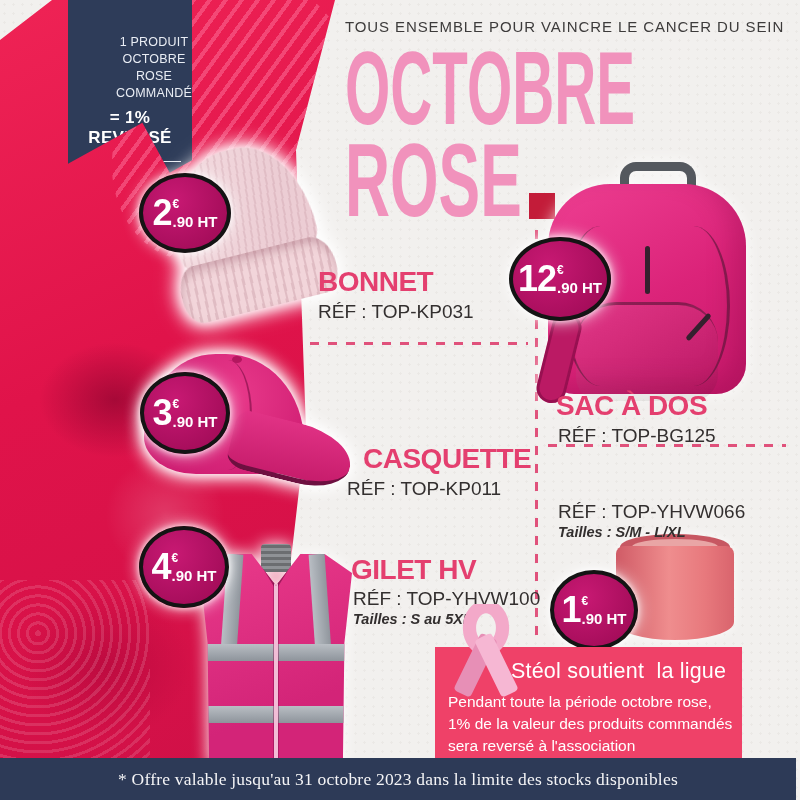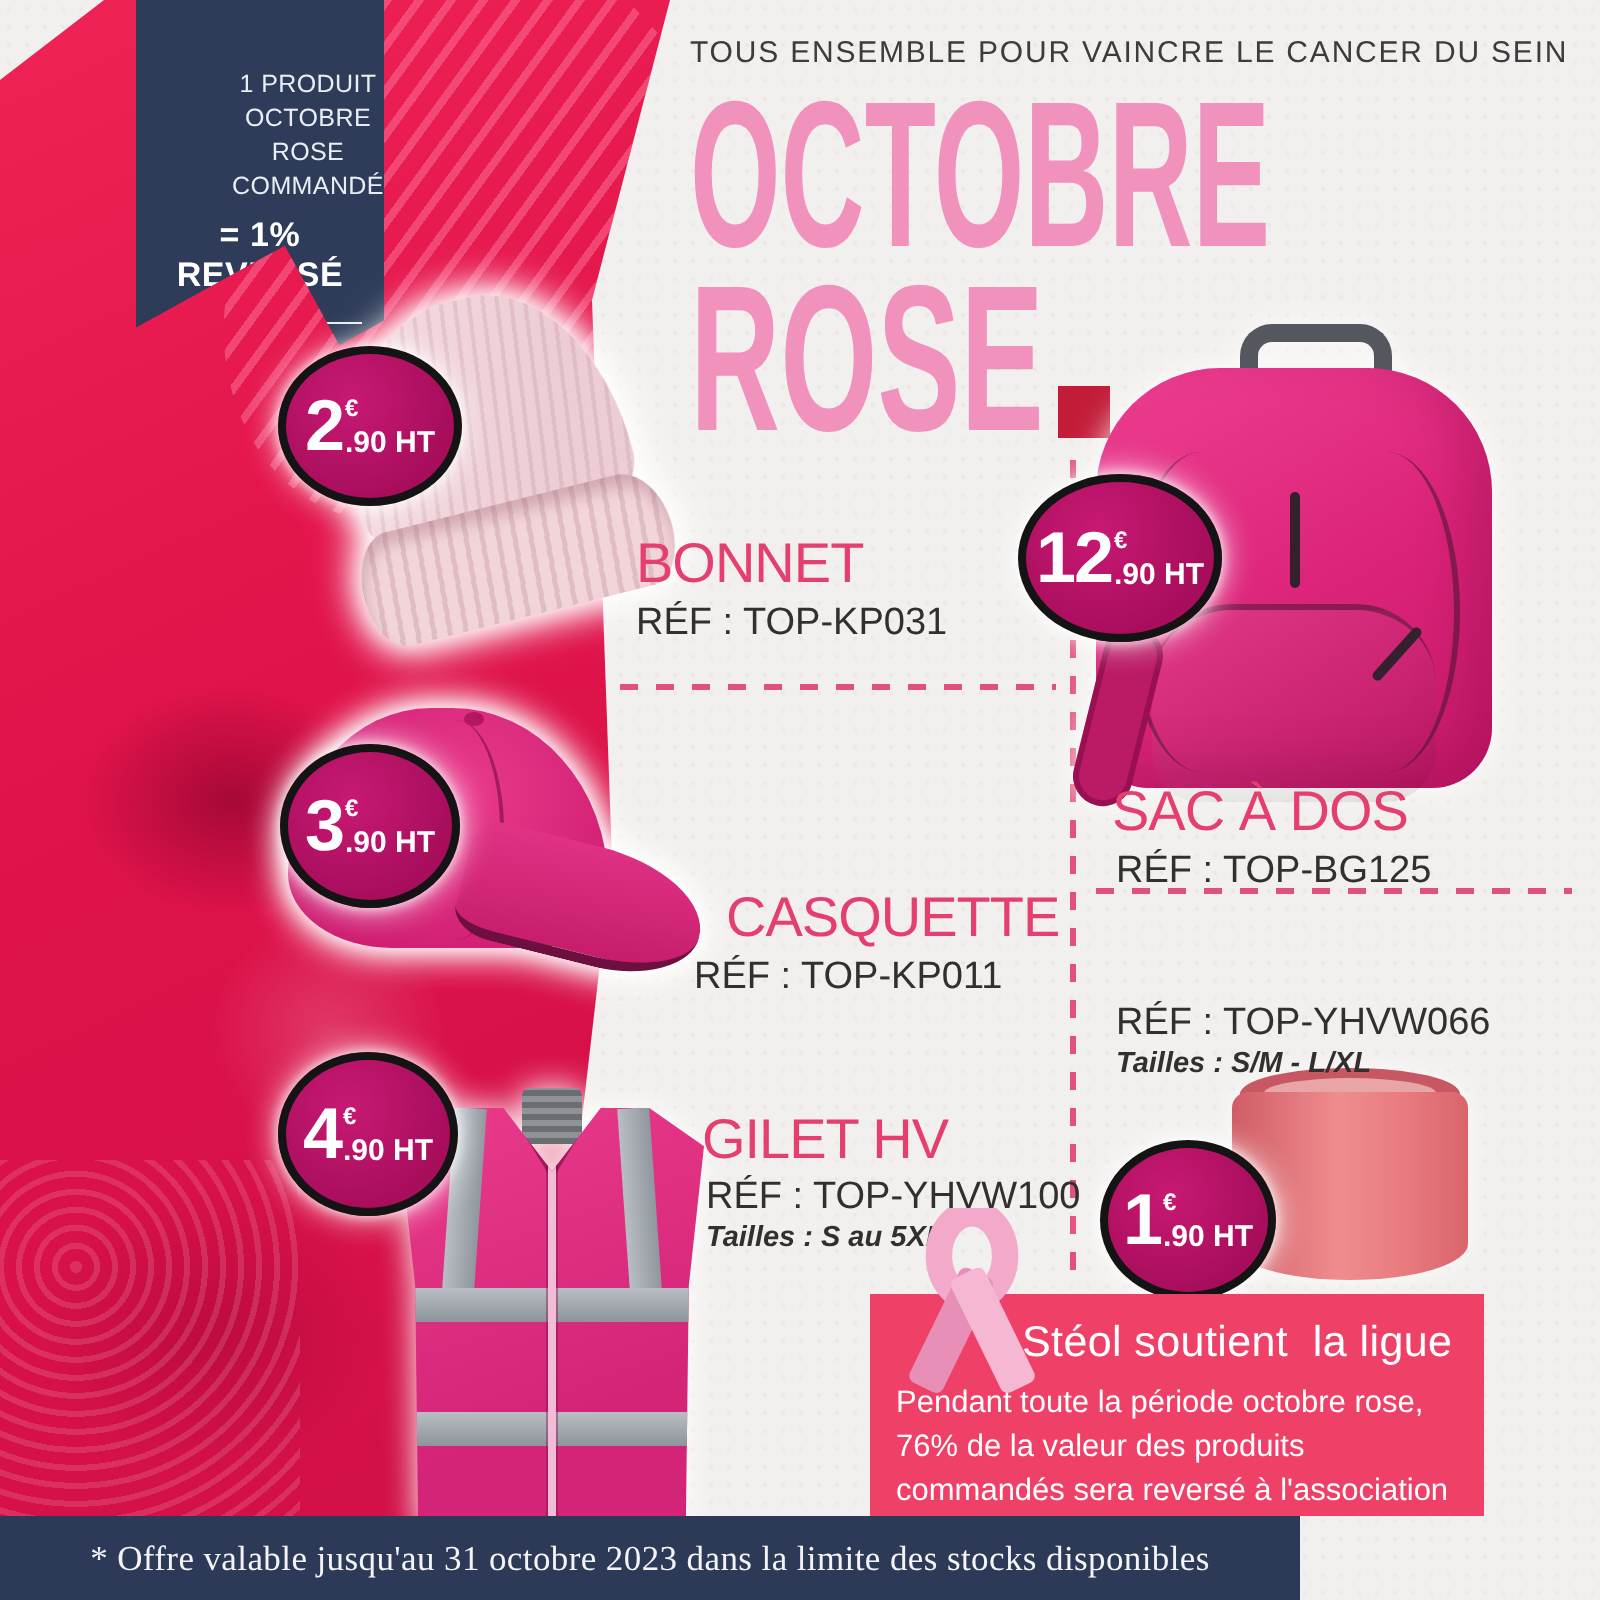--- a/index.html
+++ b/index.html
@@ -51,21 +51,21 @@
   .badge .main{font-size:36px;font-weight:bold;line-height:.9;letter-spacing:-1px;}
   .badge .col{display:flex;flex-direction:column;align-items:flex-start;margin-top:1px;margin-left:1px;}
   .badge .cur{font-size:12px;line-height:1;font-weight:bold;}
   .badge .rest{font-size:15px;font-weight:bold;line-height:1;margin-top:4px;white-space:nowrap;}
   #badge-bonnet{left:139px;top:173px;width:84px;height:72px;}
   #badge-sac{left:509px;top:237px;width:94px;height:76px;}
   #badge-casquette{left:140px;top:372px;width:82px;height:74px;}
   #badge-gilet{left:139px;top:526px;width:82px;height:74px;}
   #badge-brassard{left:550px;top:570px;width:80px;height:72px;}
   
-  .p-title{position:absolute;font-size:28px;font-weight:normal;color:#e43f6f;letter-spacing:-.5px;white-space:nowrap;}
+  .p-title{position:absolute;font-size:28px;font-weight:bold;color:#e43f6f;letter-spacing:-.5px;white-space:nowrap;}
   .p-ref{position:absolute;font-size:19px;color:#332f2f;white-space:nowrap;}
   .p-sizes{position:absolute;font-size:14.5px;font-weight:bold;font-style:italic;color:#332f2f;white-space:nowrap;}
   
   .dash-v{position:absolute;width:3px;background:repeating-linear-gradient(to bottom,#e0517b 0 9px,transparent 9px 18px);}
   .dash-h{position:absolute;height:3px;background:repeating-linear-gradient(to right,#e0517b 0 9px,transparent 9px 18px);}
   #div-v{left:535px;top:230px;height:412px;}
   #div-h1{left:310px;top:342px;width:218px;}
   #div-h2{left:548px;top:444px;width:238px;}
   
   #beanie{position:absolute;left:168px;top:148px;width:158px;height:168px;transform:rotate(-14deg);
@@ -138,21 +138,21 @@
   .ab-body{position:absolute;left:0;top:12px;width:118px;height:94px;
     background:linear-gradient(90deg,#d05b66 0%,#ef8d8e 45%,#e8797d 75%,#d9646d 100%);
     border-radius:8px 8px 50% 50% / 8px 8px 18px 18px;}
   
   #ribbon-icon{position:absolute;left:446px;top:604px;width:80px;height:98px;z-index:6;}
   
   #promo-box{position:absolute;left:435px;top:647px;width:307px;height:111px;background:#ef4168;z-index:5;color:#fff;}
   #promo-title{position:absolute;left:76px;top:12px;font-size:21.5px;letter-spacing:.2px;white-space:pre;}
   #promo-body{position:absolute;left:13px;top:44px;width:290px;font-size:15.5px;line-height:22px;}
   
-  #footer-bar{position:absolute;left:0;top:758px;width:650px;height:42px;background:#2d3a57;
+  #footer-bar{position:absolute;left:0;top:758px;width:796px;height:42px;background:#2d3a57;
     display:flex;align-items:center;justify-content:center;z-index:7;}
   #footer-note{font-family:"Liberation Serif", serif;font-size:17.5px;color:#f4f4f6;letter-spacing:.2px;}
 </style>
 </head>
 <body>
 
 <div id="poster">
 
   <div id="photo">
     <div class="hair"></div>
@@ -288,20 +288,20 @@
   <div class="p-sizes" style="left:558px;top:524px;">Tailles : S/M - L/XL</div>
 
   <svg id="ribbon-icon" viewBox="0 0 60 74">
     <ellipse cx="30" cy="18" rx="12.5" ry="16" fill="none" stroke="#f3a9c9" stroke-width="10"></ellipse>
     <rect x="23" y="24" width="14" height="48" rx="3" transform="rotate(26 30 30)" fill="#e78fb6"></rect>
     <rect x="23" y="24" width="14" height="48" rx="3" transform="rotate(-26 30 30)" fill="#f6b7d3"></rect>
   </svg>
 
   <div id="promo-box">
     <div id="promo-title">Stéol soutient  la ligue</div>
-    <div id="promo-body">Pendant toute la période octobre rose, 76% de la valeur des produits commandés sera reversé à l'association</div>
+    <div id="promo-body">Pendant toute la période octobre rose, 1% de la valeur des produits commandés sera reversé à l'association</div>
   </div>
 
   <div id="footer-bar">
     <span id="footer-note">* Offre valable jusqu'au 31 octobre 2023 dans la limite des stocks disponibles</span>
   </div>
 
 </div>
 
 </body></html>

